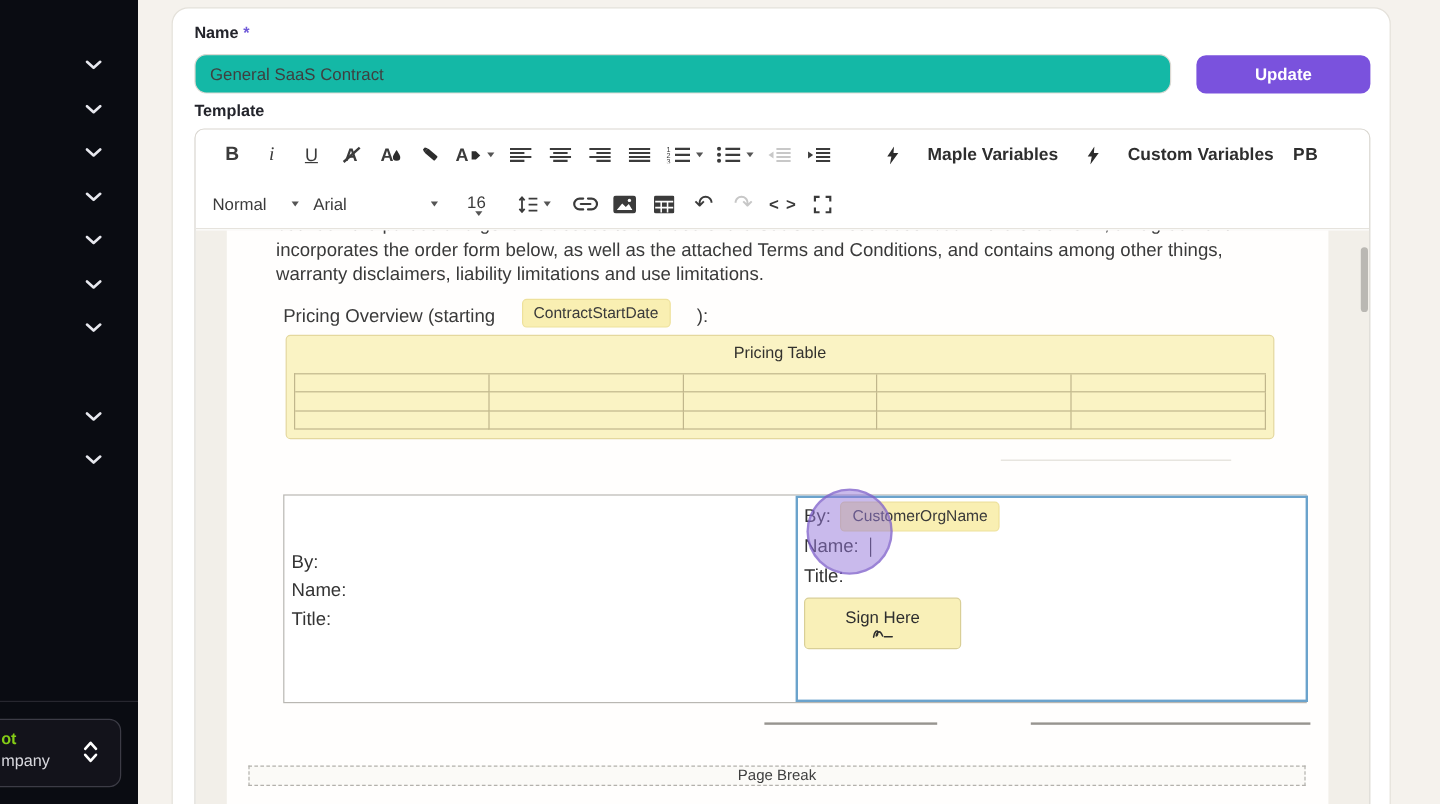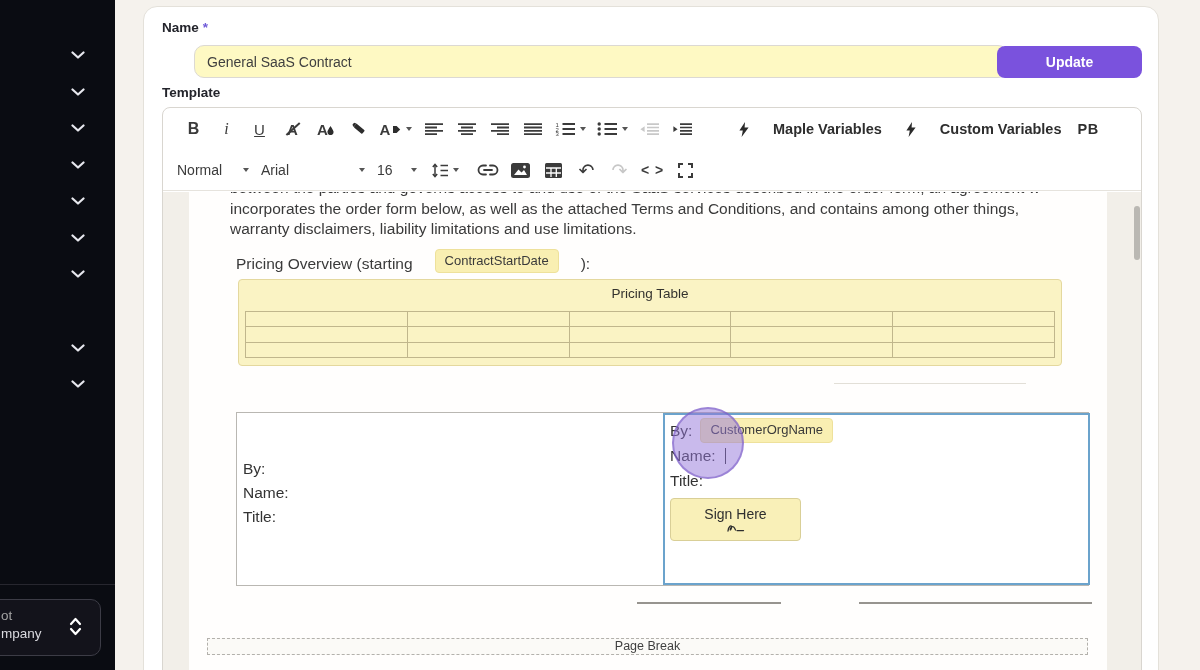--- a/index.html
+++ b/index.html
@@ -5,32 +5,32 @@
   * { box-sizing: border-box; margin: 0; padding: 0; }
   html,body { width:1200px; height:670px; overflow:hidden; }
   body { position:relative; background:#f5f2ed; font-family:"Liberation Sans",sans-serif; }
 
   
   .sidebar { position:absolute; left:0; top:0; width:115px; height:670px; background:#0a0c12; }
   .side-chev { position:absolute; left:71px; width:14px; height:8px; cursor:pointer; }
   .side-divider { position:absolute; left:0; top:584px; width:115px; height:1px; background:#27272f; }
   .org { position:absolute; left:-40px; top:599px; width:141px; height:57px; background:#13131b;
          border:1px solid #3c3c46; border-radius:10px; }
-  .org-l1 { position:absolute; left:40px; top:8px; font-size:13.5px; font-weight:400; color:#a3a3a3; }
+  .org-l1 { position:absolute; left:40px; top:8px; font-size:13.5px; font-weight:700; color:#84cc16; }
   .org-l2 { position:absolute; left:40px; top:26px; font-size:13.5px; color:#d9d9df; }
   .org-chev { position:absolute; left:108px; top:17px; }
 
   
   .card { position:absolute; left:143px; top:6px; width:1016px; height:680px; background:#fff;
           border:1px solid #e4e1da; border-radius:14px; }
   .fld-label { position:absolute; left:18px; font-size:13.5px; font-weight:700; color:#23242b; }
   .req { color:#6f5ad8; margin-left:4px; }
-  .name-input { position:absolute; left:18px; top:38px; width:814px; height:33px; background:#fef9c3;
+  .name-input { position:absolute; left:18px; top:38px; width:814px; height:33px; background:#14b8a6;
                 border:1px solid #dcd9d3; border-radius:10px; padding:0 12px; font-size:14px; color:#3f3f3f;
-                font-family:"Liberation Sans",sans-serif; outline:none;margin-left:32px; }
+                font-family:"Liberation Sans",sans-serif; outline:none; }
   .update-btn { position:absolute; left:853px; top:39px; width:145px; height:32px; background:#7a52dd;
                 border:none; border-radius:8px; color:#fff; font-size:14px; font-weight:700; cursor:pointer;
                 font-family:"Liberation Sans",sans-serif;text-align:center; }
 
   
   .editor { position:absolute; left:18px; top:100px; width:980px; height:580px; background:#fff;
             border:1px solid #d9d6d0; border-radius:8px 8px 0 0; overflow:hidden; }
   .tb-row1 { display:flex; align-items:center; height:42px; padding:0 14px; }
   .tb-row2 { display:flex; align-items:center; height:41px; padding:0 14px; border-bottom:1px solid #e6e3dd; }
   .tbtn { width:33px; height:30px; display:flex; align-items:center; justify-content:center; gap:2px;
@@ -46,21 +46,21 @@
   .vars { display:flex; align-items:center; margin-left:40px; }
   .var-btn { display:flex; align-items:center; gap:24px; background:none; border:none; cursor:pointer;
              font-size:14.5px; font-weight:600; color:#2e2e2e; font-family:"Liberation Sans",sans-serif; }
   .var-btn + .var-btn { margin-left:24px; }
   .pb-btn { margin-left:16px; background:none; border:none; cursor:pointer; font-size:14.5px; font-weight:700;
             color:#2e2e2e; letter-spacing:.5px; font-family:"Liberation Sans",sans-serif; }
   .dd { display:flex; align-items:center; justify-content:space-between; background:none; border:none;
         cursor:pointer; font-size:14px; color:#3b3b3b; font-family:"Liberation Sans",sans-serif; }
   .dd-normal { width:72px; }
   .dd-font { width:104px; margin-left:12px; }
-  .dd-size { width:40px; margin-left:12px; }
+  .dd-size { width:40px; margin-left:12px;flex-direction:column; }
   .lh-btn { width:44px; margin-left:6px; }
   .uglyph { font-size:19px; line-height:1; color:#3b3b3b; }
   .disabled { color:#c7c7c7 !important; }
   .code-glyph { font-size:14px; font-weight:700; letter-spacing:1px; color:#3b3b3b; white-space:nowrap; }
 
   
   .doc { position:absolute; left:0; right:0; top:84px; bottom:0; background:#f2efe9; }
   .page { position:absolute; left:26px; top:0; width:918px; bottom:0; background:#fffefd; }
   .clipped-line { position:absolute; left:67px; top:0; width:810px; height:5px; overflow:hidden; z-index:2; }
   .clipped-line span { display:block; margin-top:-13px; font-size:15.5px; color:#3a3a3a; white-space:nowrap; }

